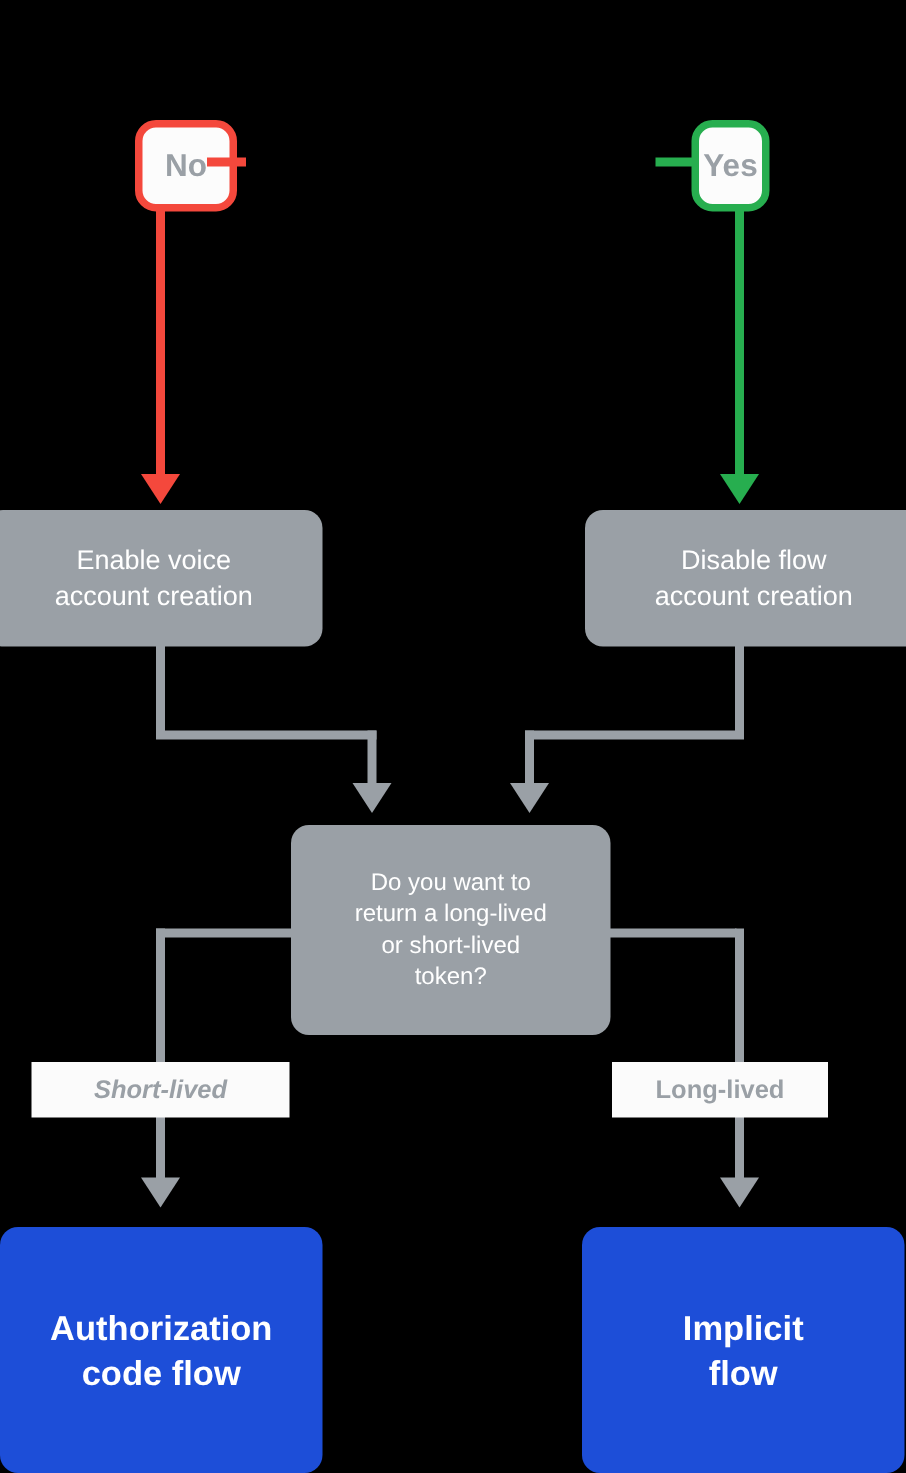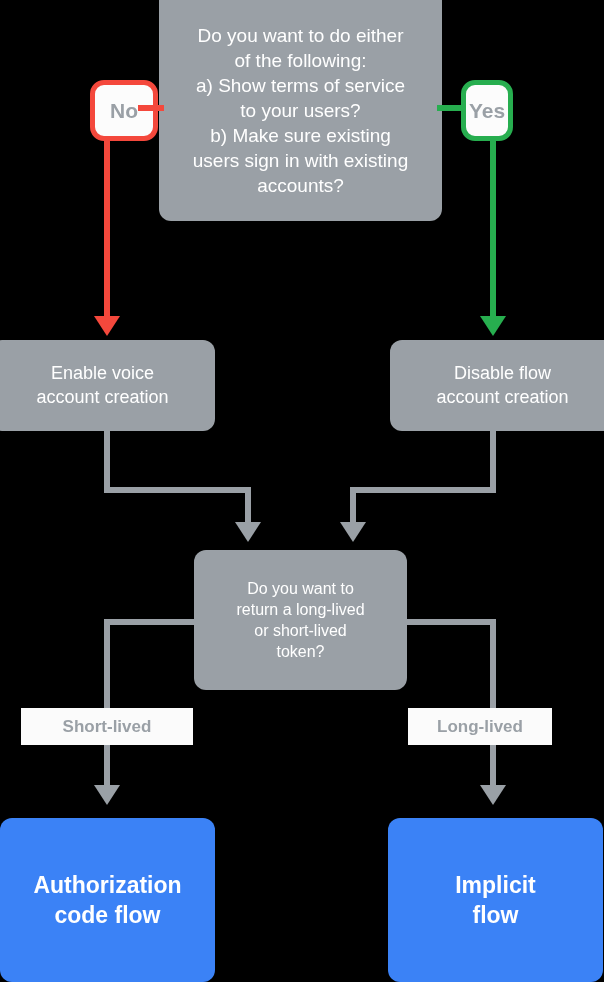--- a/index.html
+++ b/index.html
@@ -24,21 +24,21 @@
     align-items: center;
     justify-content: center;
     text-align: center;
     border-radius: 12px;
   }
   .node-gray {
     background: #9aa0a6;
     color: #ffffff;
   }
   .node-blue {
-    background: #3b82f6;
+    background: #1d4ed8;
     color: #ffffff;
     font-weight: bold;
   }
   .node-pill {
     background: #fcfcfc;
     color: #9aa0a6;
     font-weight: bold;
     border-radius: 14px;
   }
   .node-pill.no  { border: 5px solid #f4483c; margin-left: 16px; }
@@ -88,21 +88,21 @@
     font-size: 19px;
   }
   #pill-no  { left: 74px;  top: 80px; width: 68px; height: 61px; font-size: 21px; }
   #pill-yes { left: 461px; top: 80px; width: 52px; height: 61px; font-size: 21px; }
 
   #enable-box  { left: -10px; top: 340px; width: 225px; height: 91px; font-size: 18px; }
   #disable-box { left: 390px; top: 340px; width: 225px; height: 91px; font-size: 18px; }
 
   #decision-token { left: 194px; top: 550px; width: 213px; height: 140px; font-size: 16px; }
 
-  #chip-short { left: 21px;  top: 708px; width: 172px; height: 37px; }
+  #chip-short { left: 21px;  top: 708px; width: 172px; height: 37px; font-style: italic; }
   #chip-long  { left: 408px; top: 708px; width: 144px; height: 37px; }
 
   #flow-auth     { left: 0px;   top: 818px; width: 215px; height: 164px; font-size: 23px; }
   #flow-implicit { left: 388px; top: 818px; width: 215px; height: 164px; font-size: 23px; }
 </style>
 </head>
 <body>
 
 <div id="canvas">
 
@@ -127,29 +127,20 @@
   <div class="arrow" style="left:340px; top:522px;"></div>
 
   <div class="seg" style="left:104px; top:619px; width:97px; height:6px;"></div>
   <div class="seg" style="left:104px; top:619px; width:6px; height:168px;"></div>
   <div class="arrow" style="left:94px; top:785px;"></div>
 
   <div class="seg" style="left:400px; top:619px; width:91px; height:6px;"></div>
   <div class="seg" style="left:490px; top:619px; width:6px; height:168px;"></div>
   <div class="arrow" style="left:480px; top:785px;"></div>
 
-  <div id="decision-top" class="node node-gray">
-    <span class="node-text">Do you want to do either
-of the following:
-a) Show terms of service
-to your users?
-b) Make sure existing
-users sign in with existing
-accounts?</span>
-  </div>
 
   <div id="pill-no" class="node node-pill no">
     <span class="node-text">No</span>
   </div>
 
   <div id="pill-yes" class="node node-pill yes">
     <span class="node-text">Yes</span>
   </div>
 
   <div id="enable-box" class="node node-gray">

